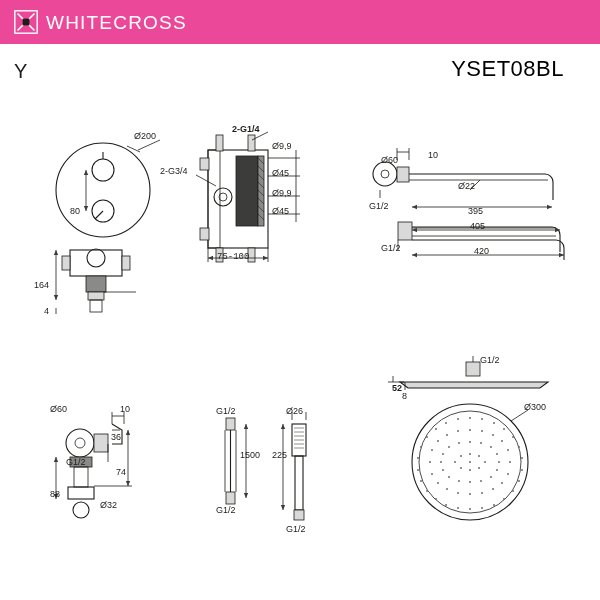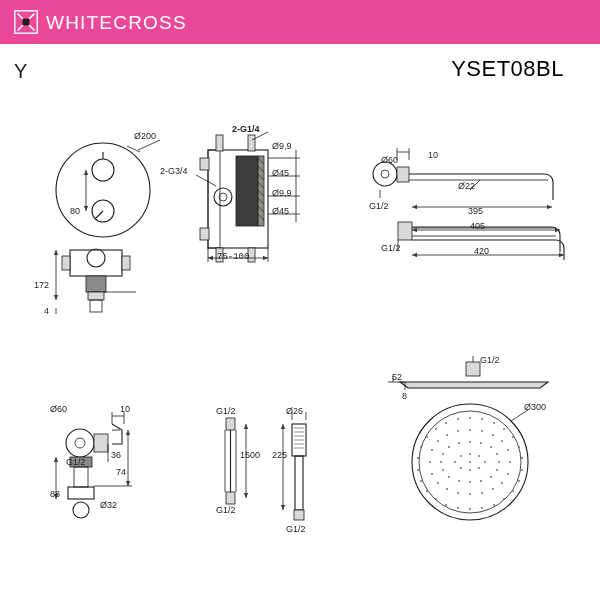--- a/index.html
+++ b/index.html
@@ -324,48 +324,48 @@
   <div class="dim" style="left:70px;top:184px;margin-top:22px;">80</div>
 
   <div class="dim" style="left:232px;top:124px;font-weight:bold;">2-G1/4</div>
   <div class="dim" style="left:160px;top:166px;">2-G3/4</div>
   <div class="dim" style="left:272px;top:141px;">Ø9,9</div>
   <div class="dim" style="left:272px;top:168px;">Ø45</div>
   <div class="dim" style="left:272px;top:188px;">Ø9,9</div>
   <div class="dim" style="left:272px;top:206px;">Ø45</div>
   <div class="dim" style="left:217px;top:252px;font-family:Liberation Mono, monospace;">75-100</div>
 
-  <div class="dim" style="left:34px;top:280px;">172</div>
+  <div class="dim" style="left:34px;top:280px;">164</div>
   <div class="dim" style="left:44px;top:306px;">4</div>
 
   <div class="dim" style="left:381px;top:155px;">Ø60</div>
   <div class="dim" style="left:428px;top:150px;">10</div>
   <div class="dim" style="left:458px;top:181px;">Ø22</div>
   <div class="dim" style="left:468px;top:198px;margin-top:8px;">395</div>
   <div class="dim" style="left:369px;top:201px;">G1/2</div>
 
   <div class="dim" style="left:470px;top:221px;">405</div>
   <div class="dim" style="left:381px;top:243px;">G1/2</div>
 
   <div class="dim" style="left:474px;top:246px;">420</div>
 
   <div class="dim" style="left:50px;top:404px;">Ø60</div>
   <div class="dim" style="left:120px;top:404px;">10</div>
   <div class="dim" style="left:66px;top:457px;">G1/2</div>
-  <div class="dim" style="left:111px;top:450px;text-align:center;">36</div>
+  <div class="dim" style="left:111px;top:432px;text-align:center;">36</div>
   <div class="dim" style="left:116px;top:467px;">74</div>
   <div class="dim" style="left:50px;top:489px;">88</div>
   <div class="dim" style="left:100px;top:500px;">Ø32</div>
 
   <div class="dim" style="left:216px;top:406px;">G1/2</div>
   <div class="dim" style="left:240px;top:450px;">1500</div>
   <div class="dim" style="left:216px;top:505px;">G1/2</div>
 
   <div class="dim" style="left:286px;top:406px;">Ø26</div>
   <div class="dim" style="left:272px;top:450px;">225</div>
   <div class="dim" style="left:286px;top:524px;">G1/2</div>
 
   <div class="dim" style="left:480px;top:355px;">G1/2</div>
-  <div class="dim" style="left:392px;top:372px;">52</div>
+  <div class="dim" style="left:392px;top:383px;font-weight:bold;">52</div>
   <div class="dim" style="left:402px;top:391px;">8</div>
   <div class="dim" style="left:524px;top:402px;">Ø300</div>
 
 </div>
 
 </body></html>

